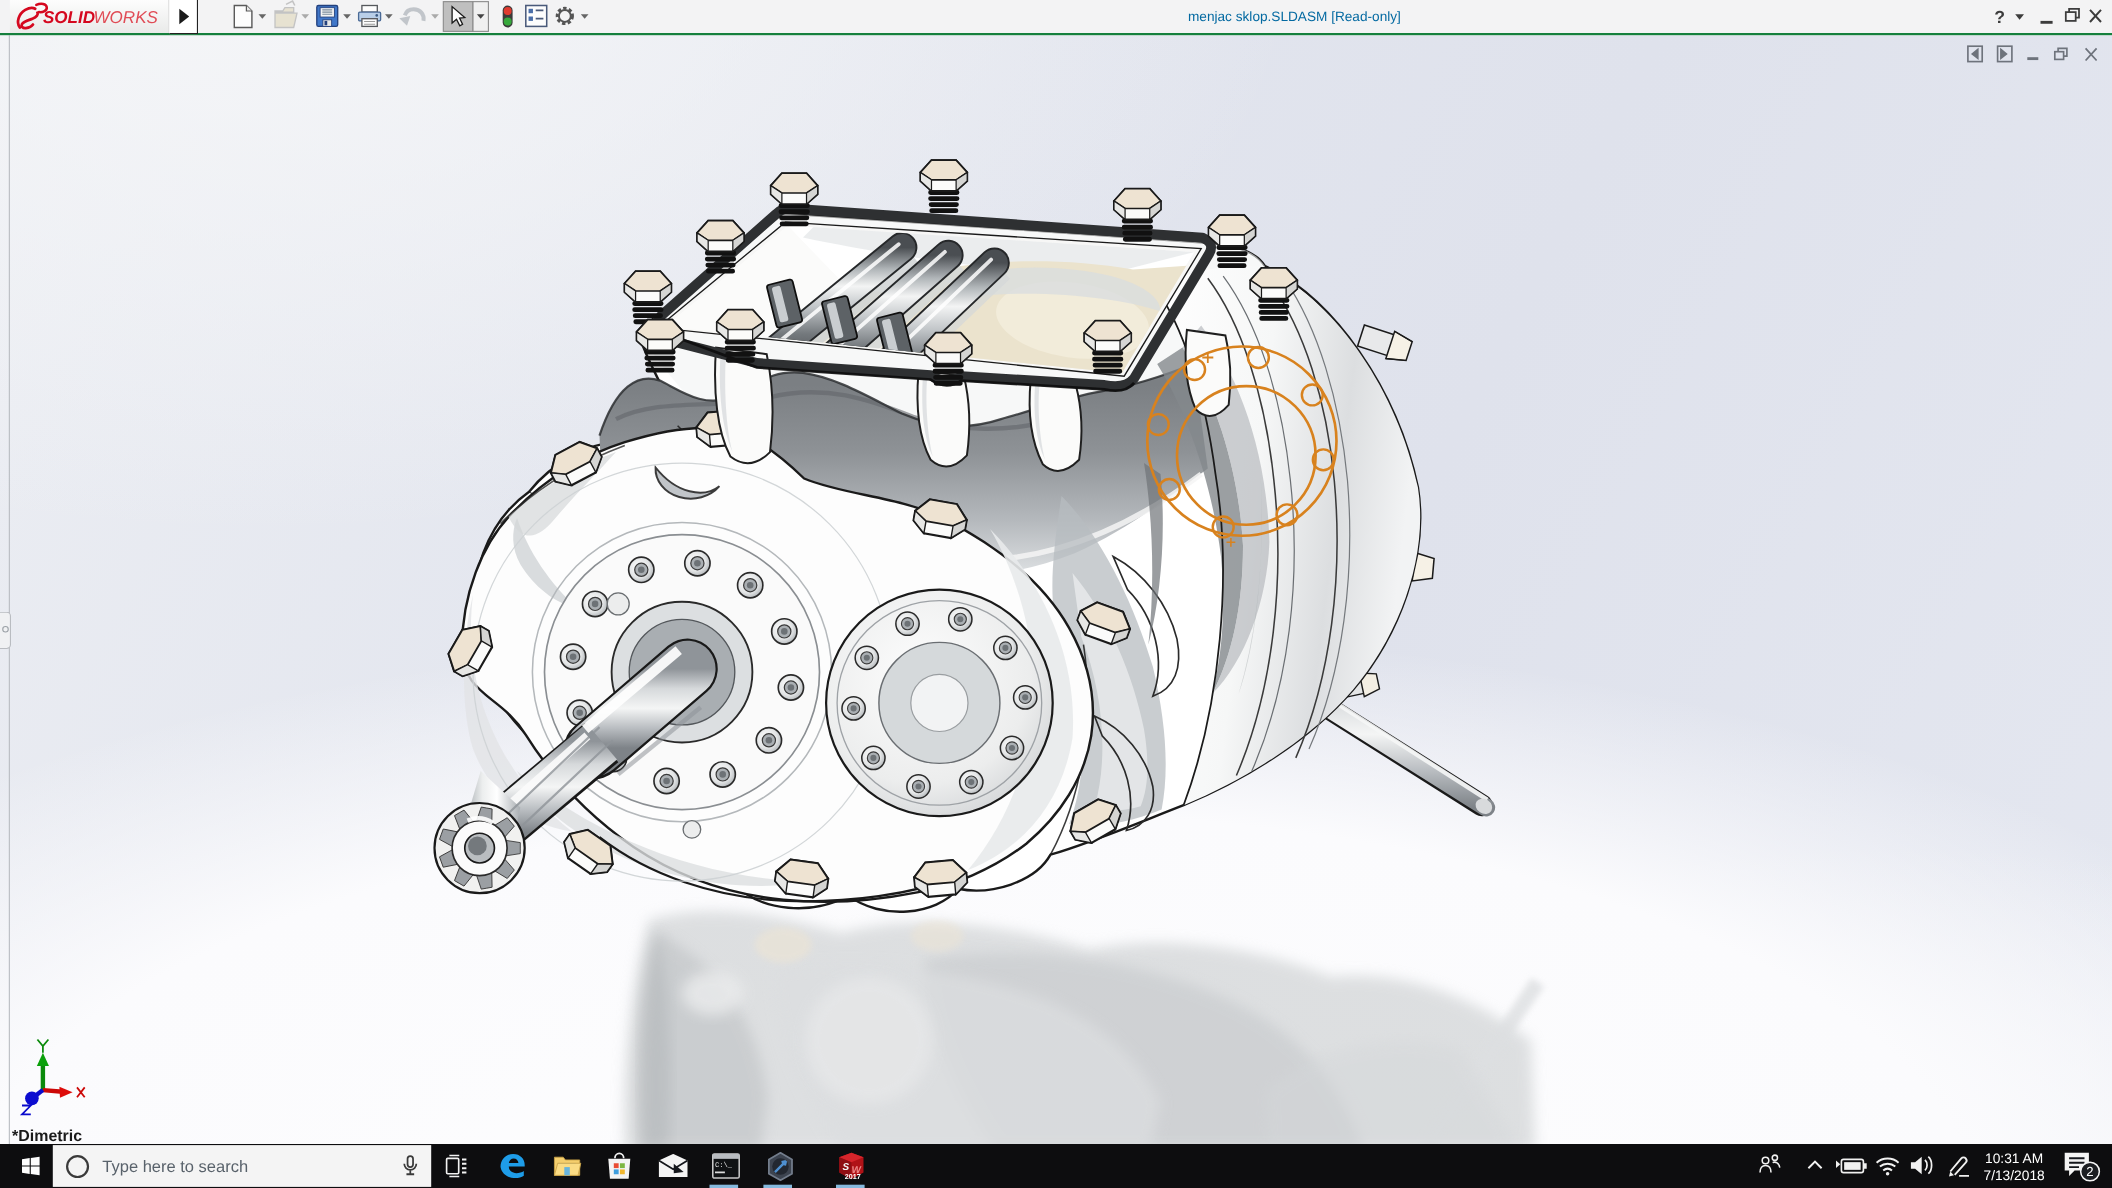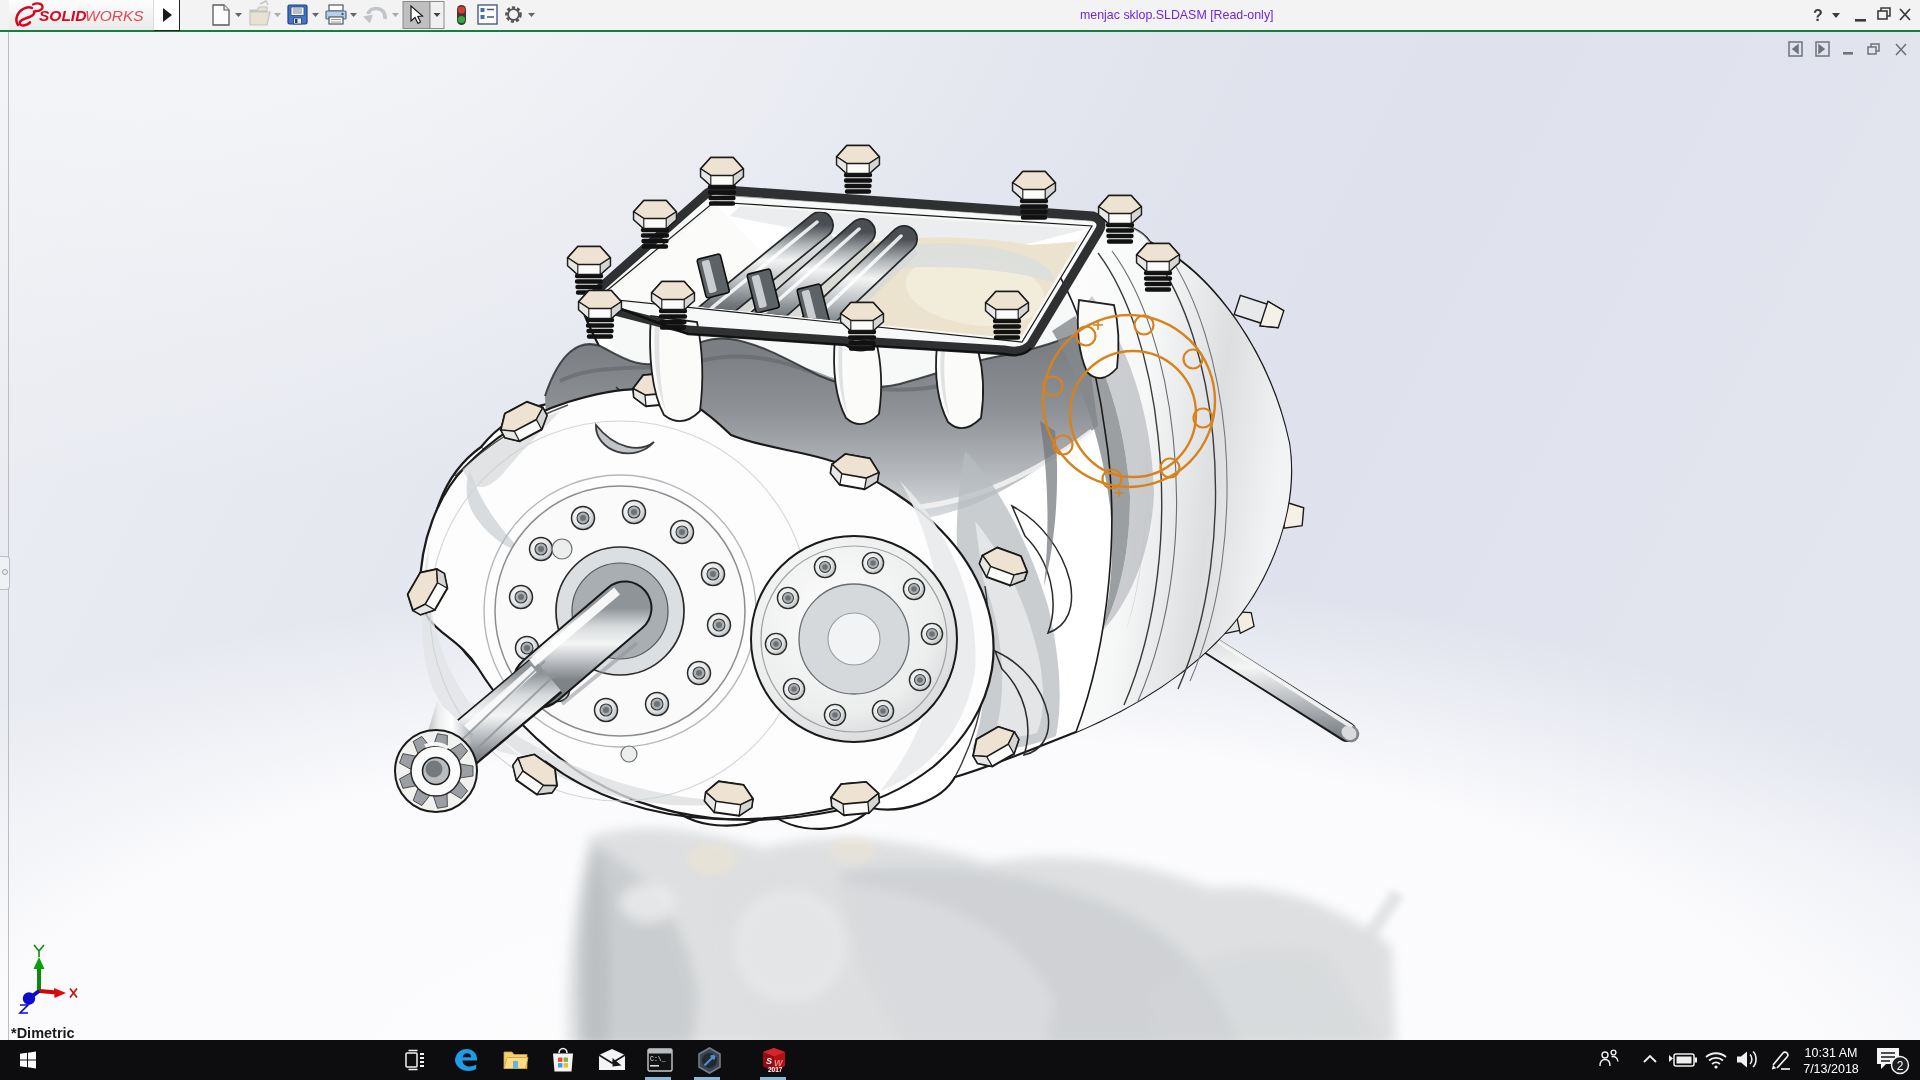--- a/index.html
+++ b/index.html
@@ -6,21 +6,21 @@
     font-family:"Liberation Sans",sans-serif;-webkit-font-smoothing:antialiased;}
   #stage{position:relative;width:1920px;height:1080px;background:#fff;}
   
   #titlebar{position:absolute;left:0;top:0;width:1920px;height:30px;
     background:#f3f3f4;border-bottom:2px solid #15803d;z-index:10;}
   #logo{position:absolute;left:9px;top:0;width:144px;height:30px;
     background:linear-gradient(180deg,#fdfdfd,#e9eae9);border-right:1px solid #dcdcdc;}
   #flyout{position:absolute;left:154px;top:0;width:25px;height:30px;background:#fff;
     border-right:1px solid #222;border-bottom:1px solid #222;}
   #flyout svg{margin:7px 0 0 7px;}
-  .tbtitle{position:absolute;left:1080px;top:0;font-size:12.4px;color:#6d28d9;line-height:30px;}
+  .tbtitle{position:absolute;left:1080px;top:0;font-size:12.4px;color:#0369a1;line-height:30px;}
   #winbtns{position:absolute;right:4px;top:0;height:30px;display:flex;align-items:center;gap:17px;color:#333;}
   
   #viewport{position:absolute;left:0;top:32px;width:1920px;height:1008px;z-index:1;}
   #vpbg{position:absolute;left:0;top:0;width:100%;height:100%;
     background:
       radial-gradient(ellipse 1750px 700px at 46% 106%, #fdfdfe 0%, #fbfbfd 52%, rgba(252,252,253,0) 76%),
       radial-gradient(ellipse 900px 420px at 90% 103%, #f4f5f8 0%, rgba(244,245,248,0) 72%),
       radial-gradient(ellipse 1400px 760px at 12% -6%, #f5f6f8 0%, rgba(245,246,248,0) 68%),
       linear-gradient(117deg, #eceef3 0%, #e2e5ee 38%, #dfe2ec 62%, #e4e7f0 100%);}
   #modelsvg{position:absolute;left:0;top:0;}
@@ -553,20 +553,28 @@
         <g fill="none" stroke="#3c3c3c" stroke-width="1.6">
           <rect x="82" y="11" width="9" height="8"></rect>
           <path d="M85,11 v-3 h9 v8 h-3"></path>
         </g>
         <path d="M104,9 l10,11 M114,9 l-10,11" stroke="#3c3c3c" stroke-width="1.8"></path>
       </svg>
     </div>
   </div>
 
   <div id="taskbar">
+    <div id="search">
+      <div class="ring"></div>
+      <div class="stext">Type here to search</div>
+      <svg class="mic" width="14" height="20" viewBox="0 0 14 20">
+        <rect x="4.5" y="1" width="5" height="10" rx="2.5" fill="none" stroke="#3a3a3a" stroke-width="1.6"></rect>
+        <path d="M1.5,8 a5.5,5.5 0 0 0 11,0 M7,13.5 L7,17 M3.5,17.5 L10.5,17.5" fill="none" stroke="#3a3a3a" stroke-width="1.6"></path>
+      </svg>
+    </div>
     <div id="ticons">
 
       <svg style="position:absolute;left:13px;top:6px;" width="30" height="28" viewBox="0 0 30 28">
         <g fill="#fdfdfd" transform="translate(7,6)">
           <path d="M0,1.8 L7,0.8 V7.5 H0 Z M8,0.7 L16,-0.5 V7.5 H8 Z M0,8.5 H7 V15.2 L0,14.2 Z M8,8.5 H16 V16.5 L8,15.3 Z"></path>
         </g>
       </svg>
 
       <div class="ticon" style="left:393px;">
         <svg width="22" height="22" viewBox="0 0 22 22" fill="none" stroke="#f2f2f2" stroke-width="1.5">

